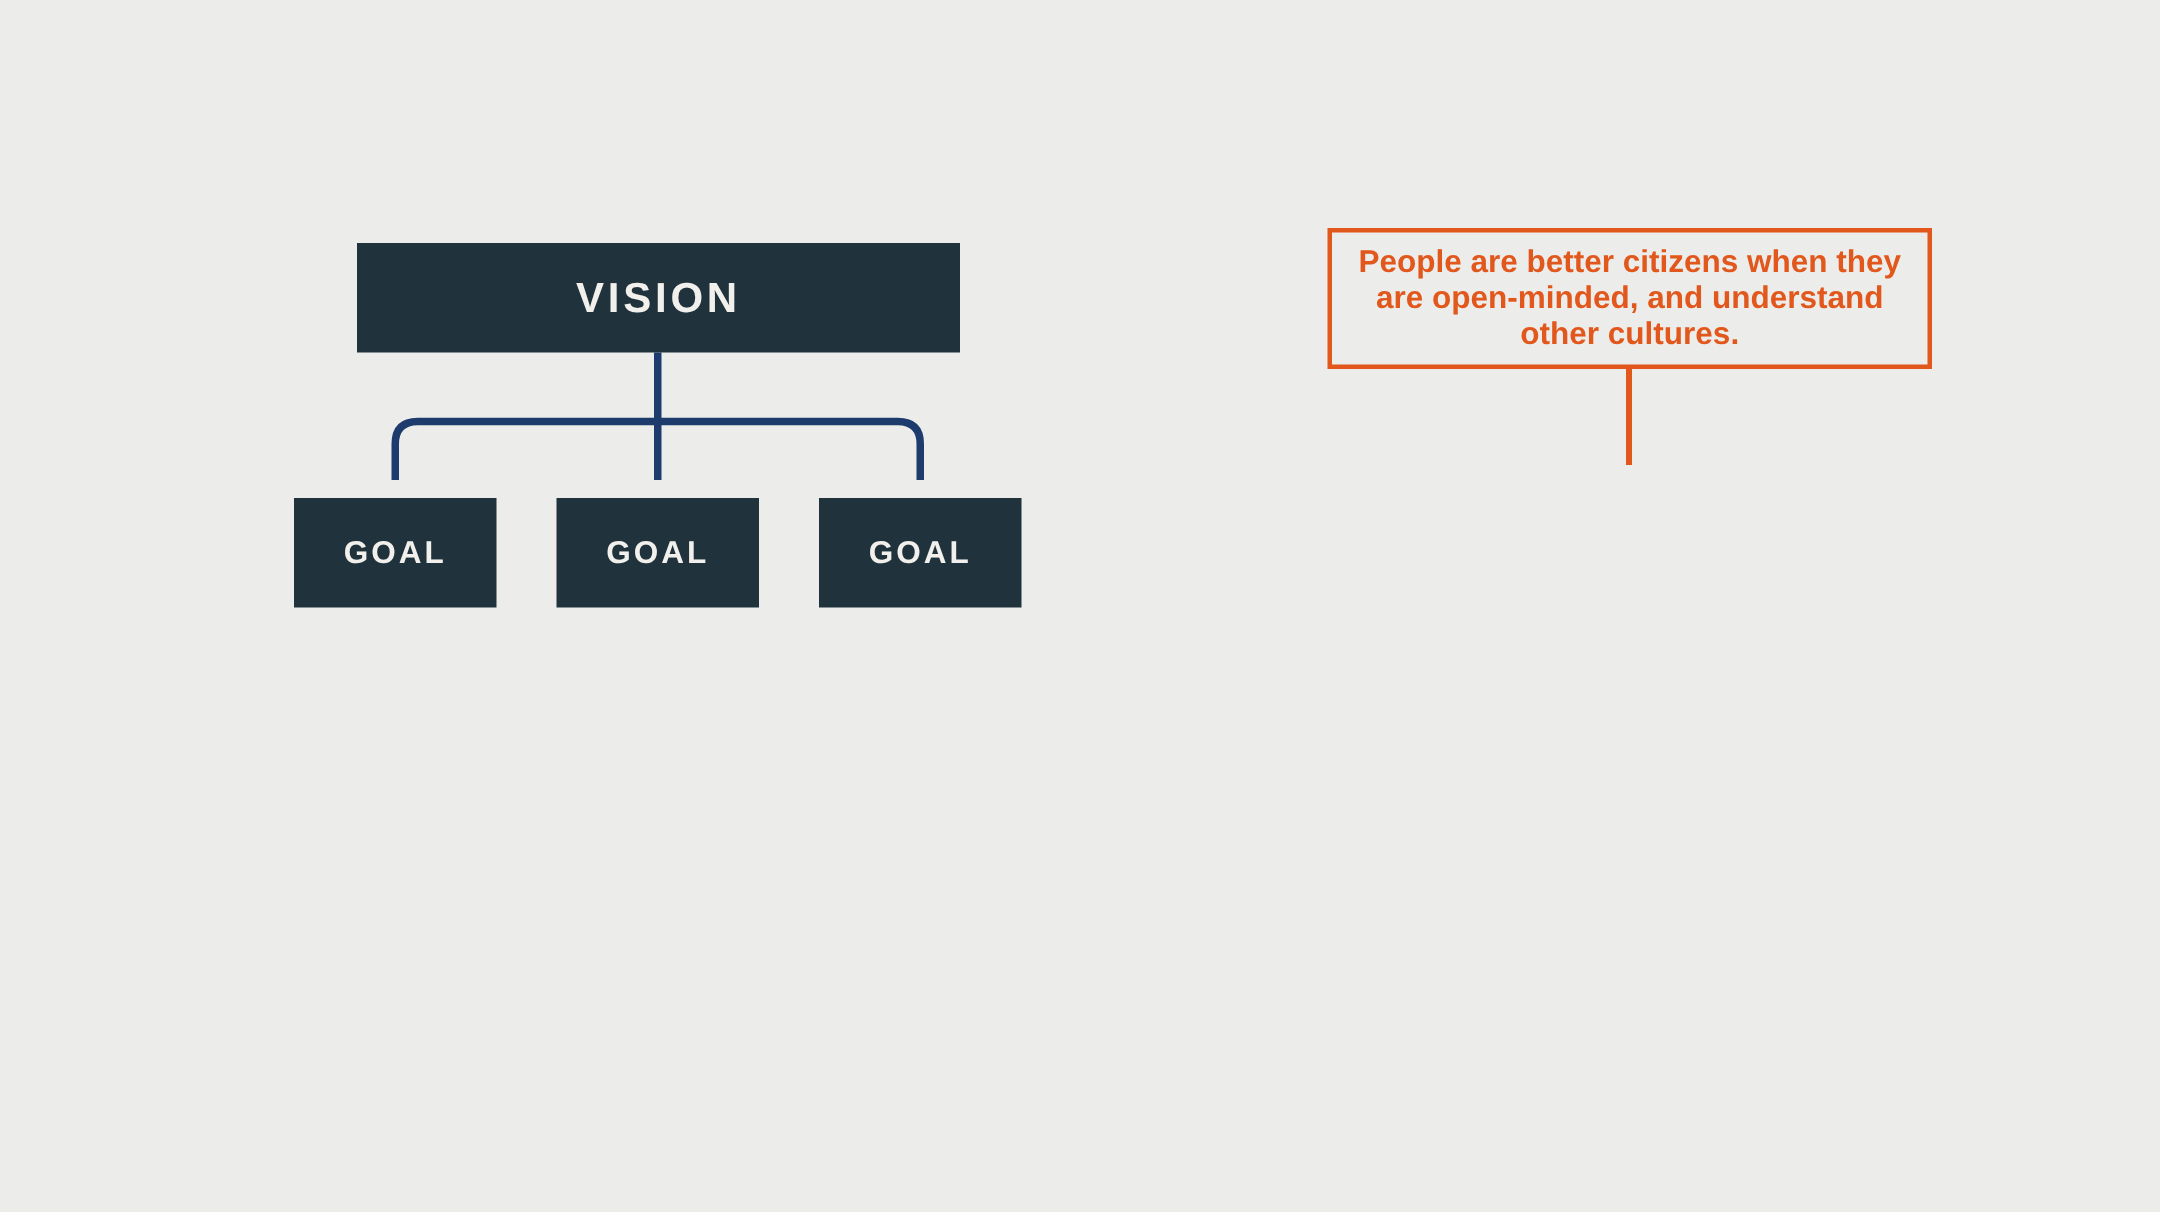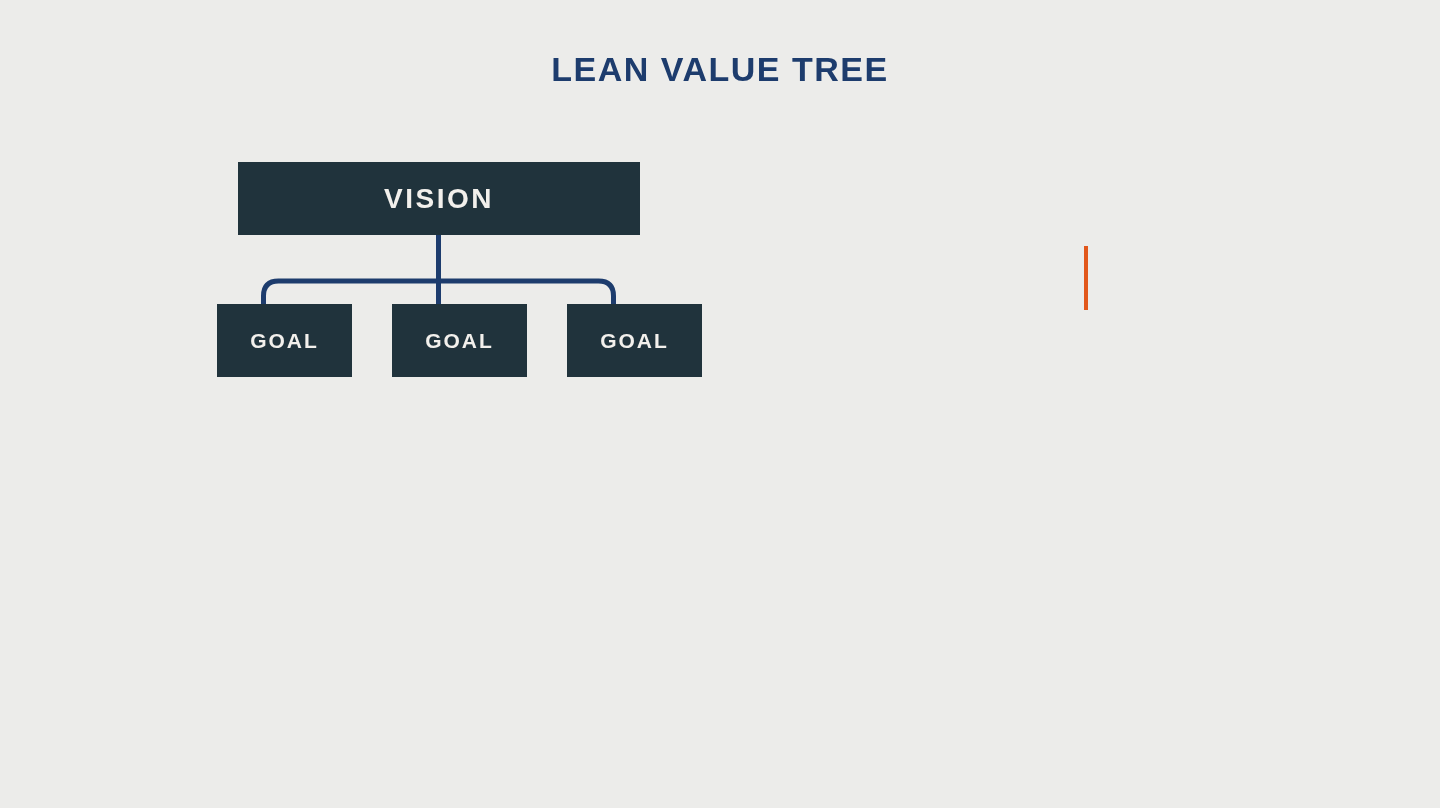--- a/index.html
+++ b/index.html
@@ -44,26 +44,25 @@
   }
   .vision-box {
     left: 238px;
     top: 162px;
     width: 402px;
     height: 73px;
     font-size: 28px;
     letter-spacing: 2.5px;
   }
   .goal-box {
-    top: 304px;
+    top: 332px;
     width: 135px;
     height: 73px;
     font-size: 21px;
     letter-spacing: 2px;
-    margin-left: 21px;
   }
   .goal-1 { left: 196px; }
   .goal-2 { left: 371px; }
   .goal-3 { left: 546px; }
   .note-box {
     position: absolute;
     left: 885px;
     width: 403px;
     height: 94px;
     border: 3px solid #E2571B;
@@ -88,21 +87,20 @@
     width: 4px;
     height: 64px;
     background: #E2571B;
   }
 </style>
 </head>
 <body>
 
 <div class="canvas">
 
-  <h1 class="page-title">LEAN VALUE TREE</h1>
 
   <svg class="connectors" width="1440" height="808" viewBox="0 0 1440 808" aria-hidden="true">
     <path d="M438.5 235 L438.5 320" fill="none" stroke="#1D3C6D" stroke-width="5"></path>
     <path d="M263.5 320 L263.5 296 Q263.5 281 278.5 281 L598.5 281 Q613.5 281 613.5 296 L613.5 320" fill="none" stroke="#1D3C6D" stroke-width="5"></path>
   </svg>
 
   <div class="node vision-box">
     <span>VISION</span>
   </div>
 
@@ -113,15 +111,18 @@
   <div class="node goal-box goal-2">
     <span>GOAL</span>
   </div>
 
   <div class="node goal-box goal-3">
     <span>GOAL</span>
   </div>
 
   <div class="note-connector"></div>
 
+  <div class="note-box note-1">
+    <span class="note-text">People are better citizens when they are open-minded, and understand other cultures.</span>
+  </div>
 
 
 </div>
 
 </body></html>

